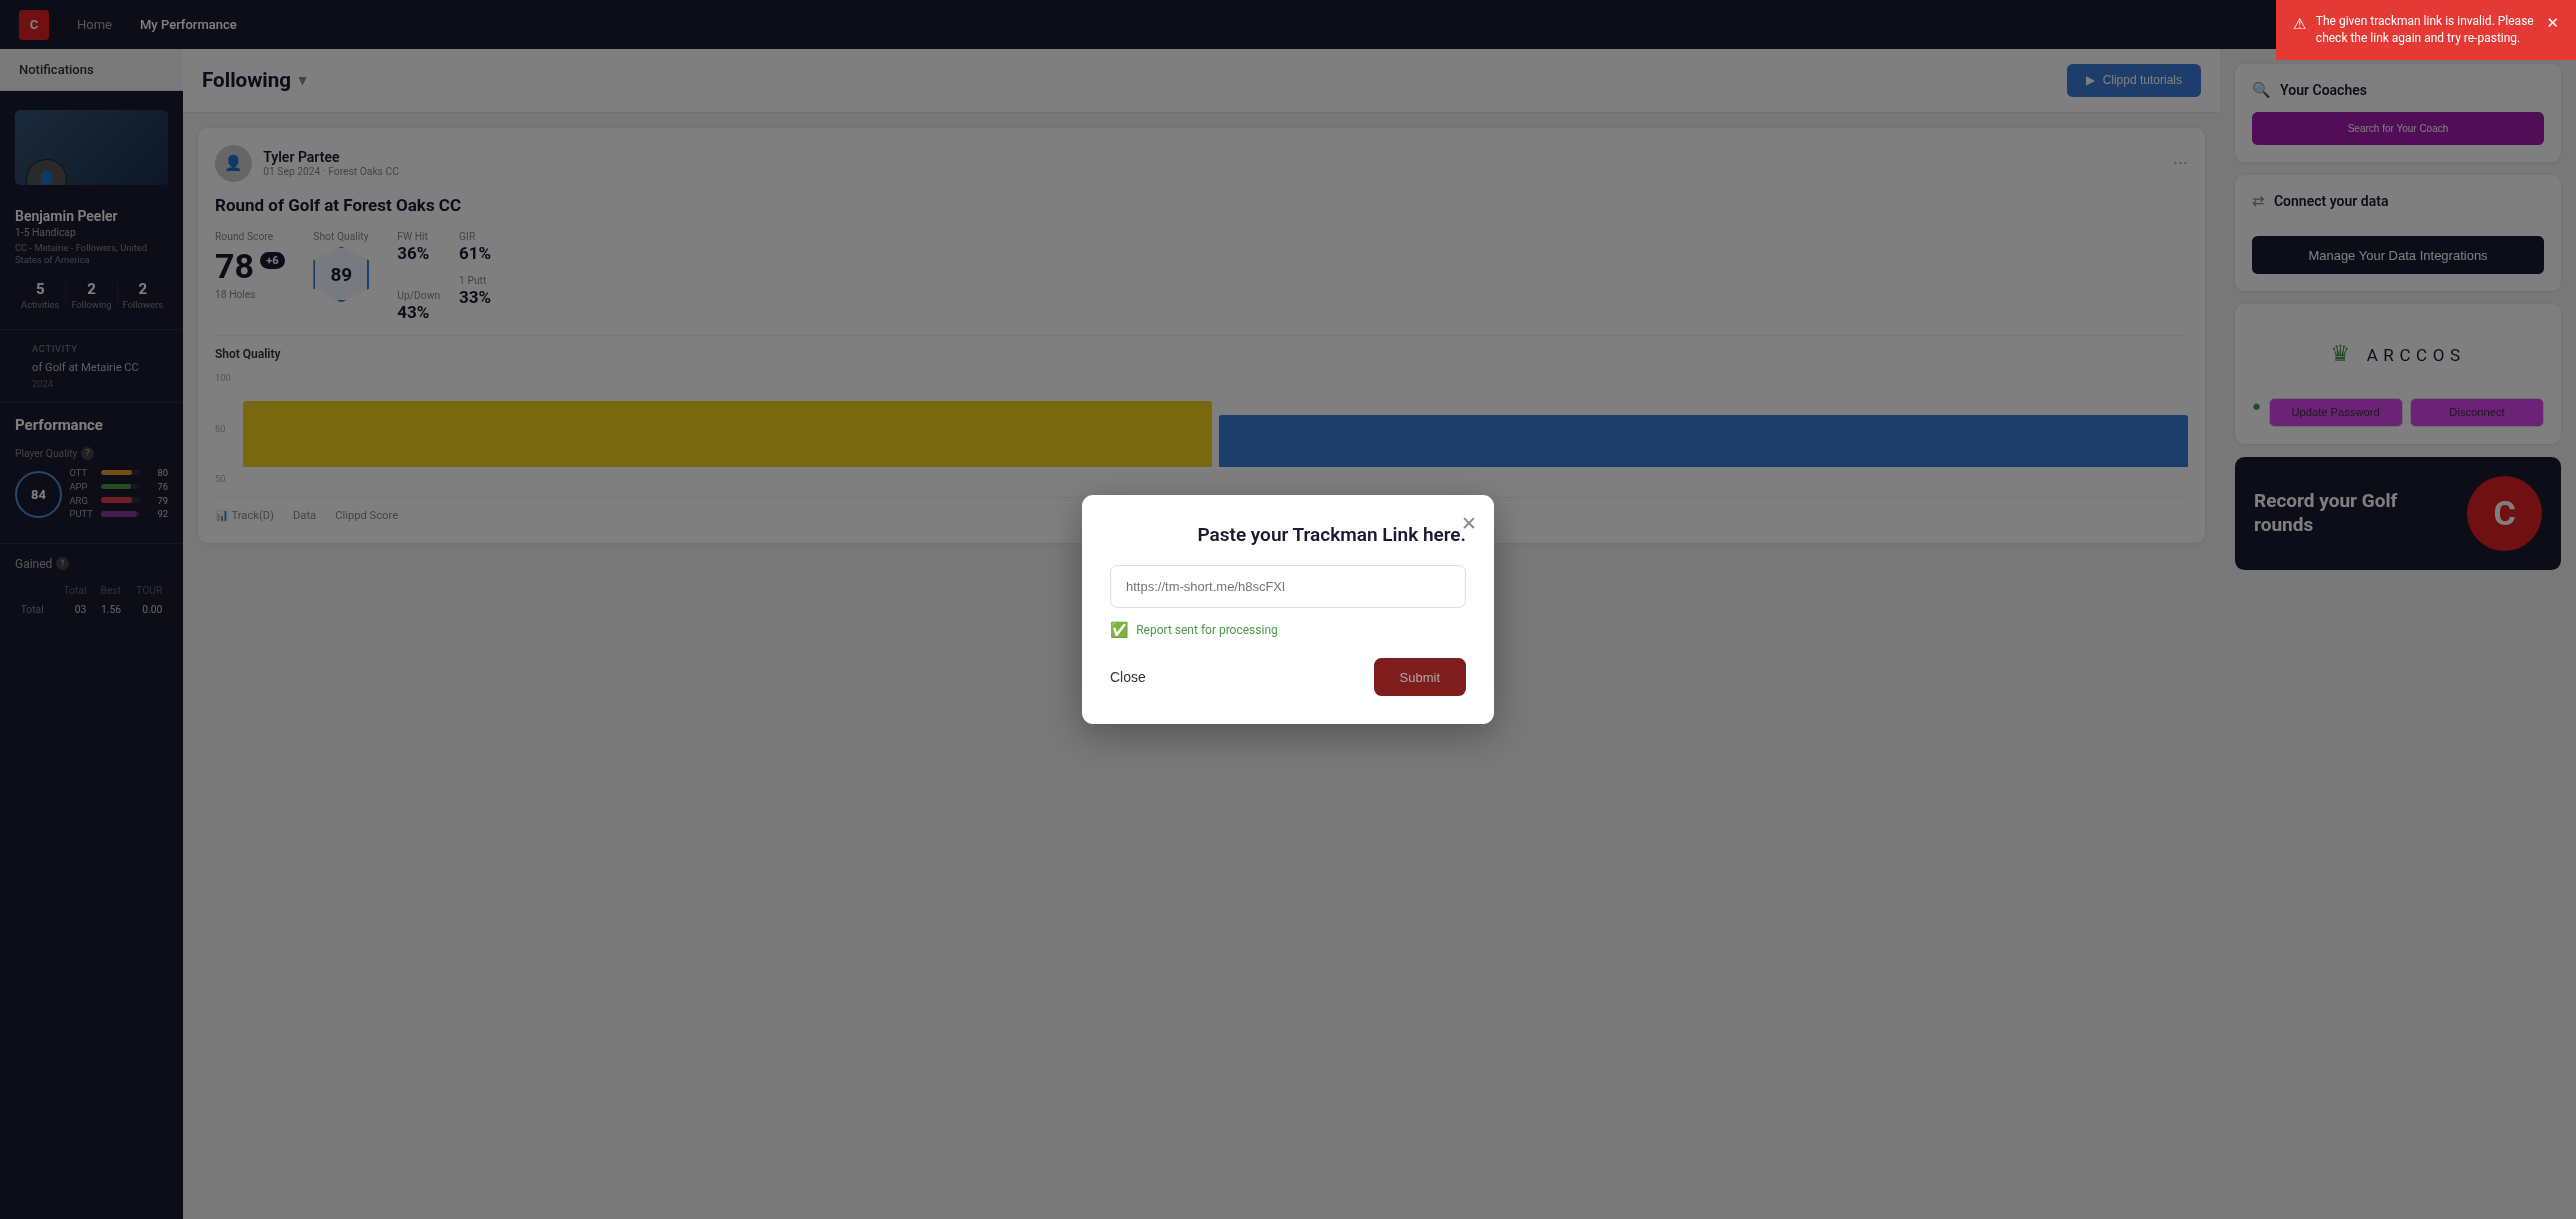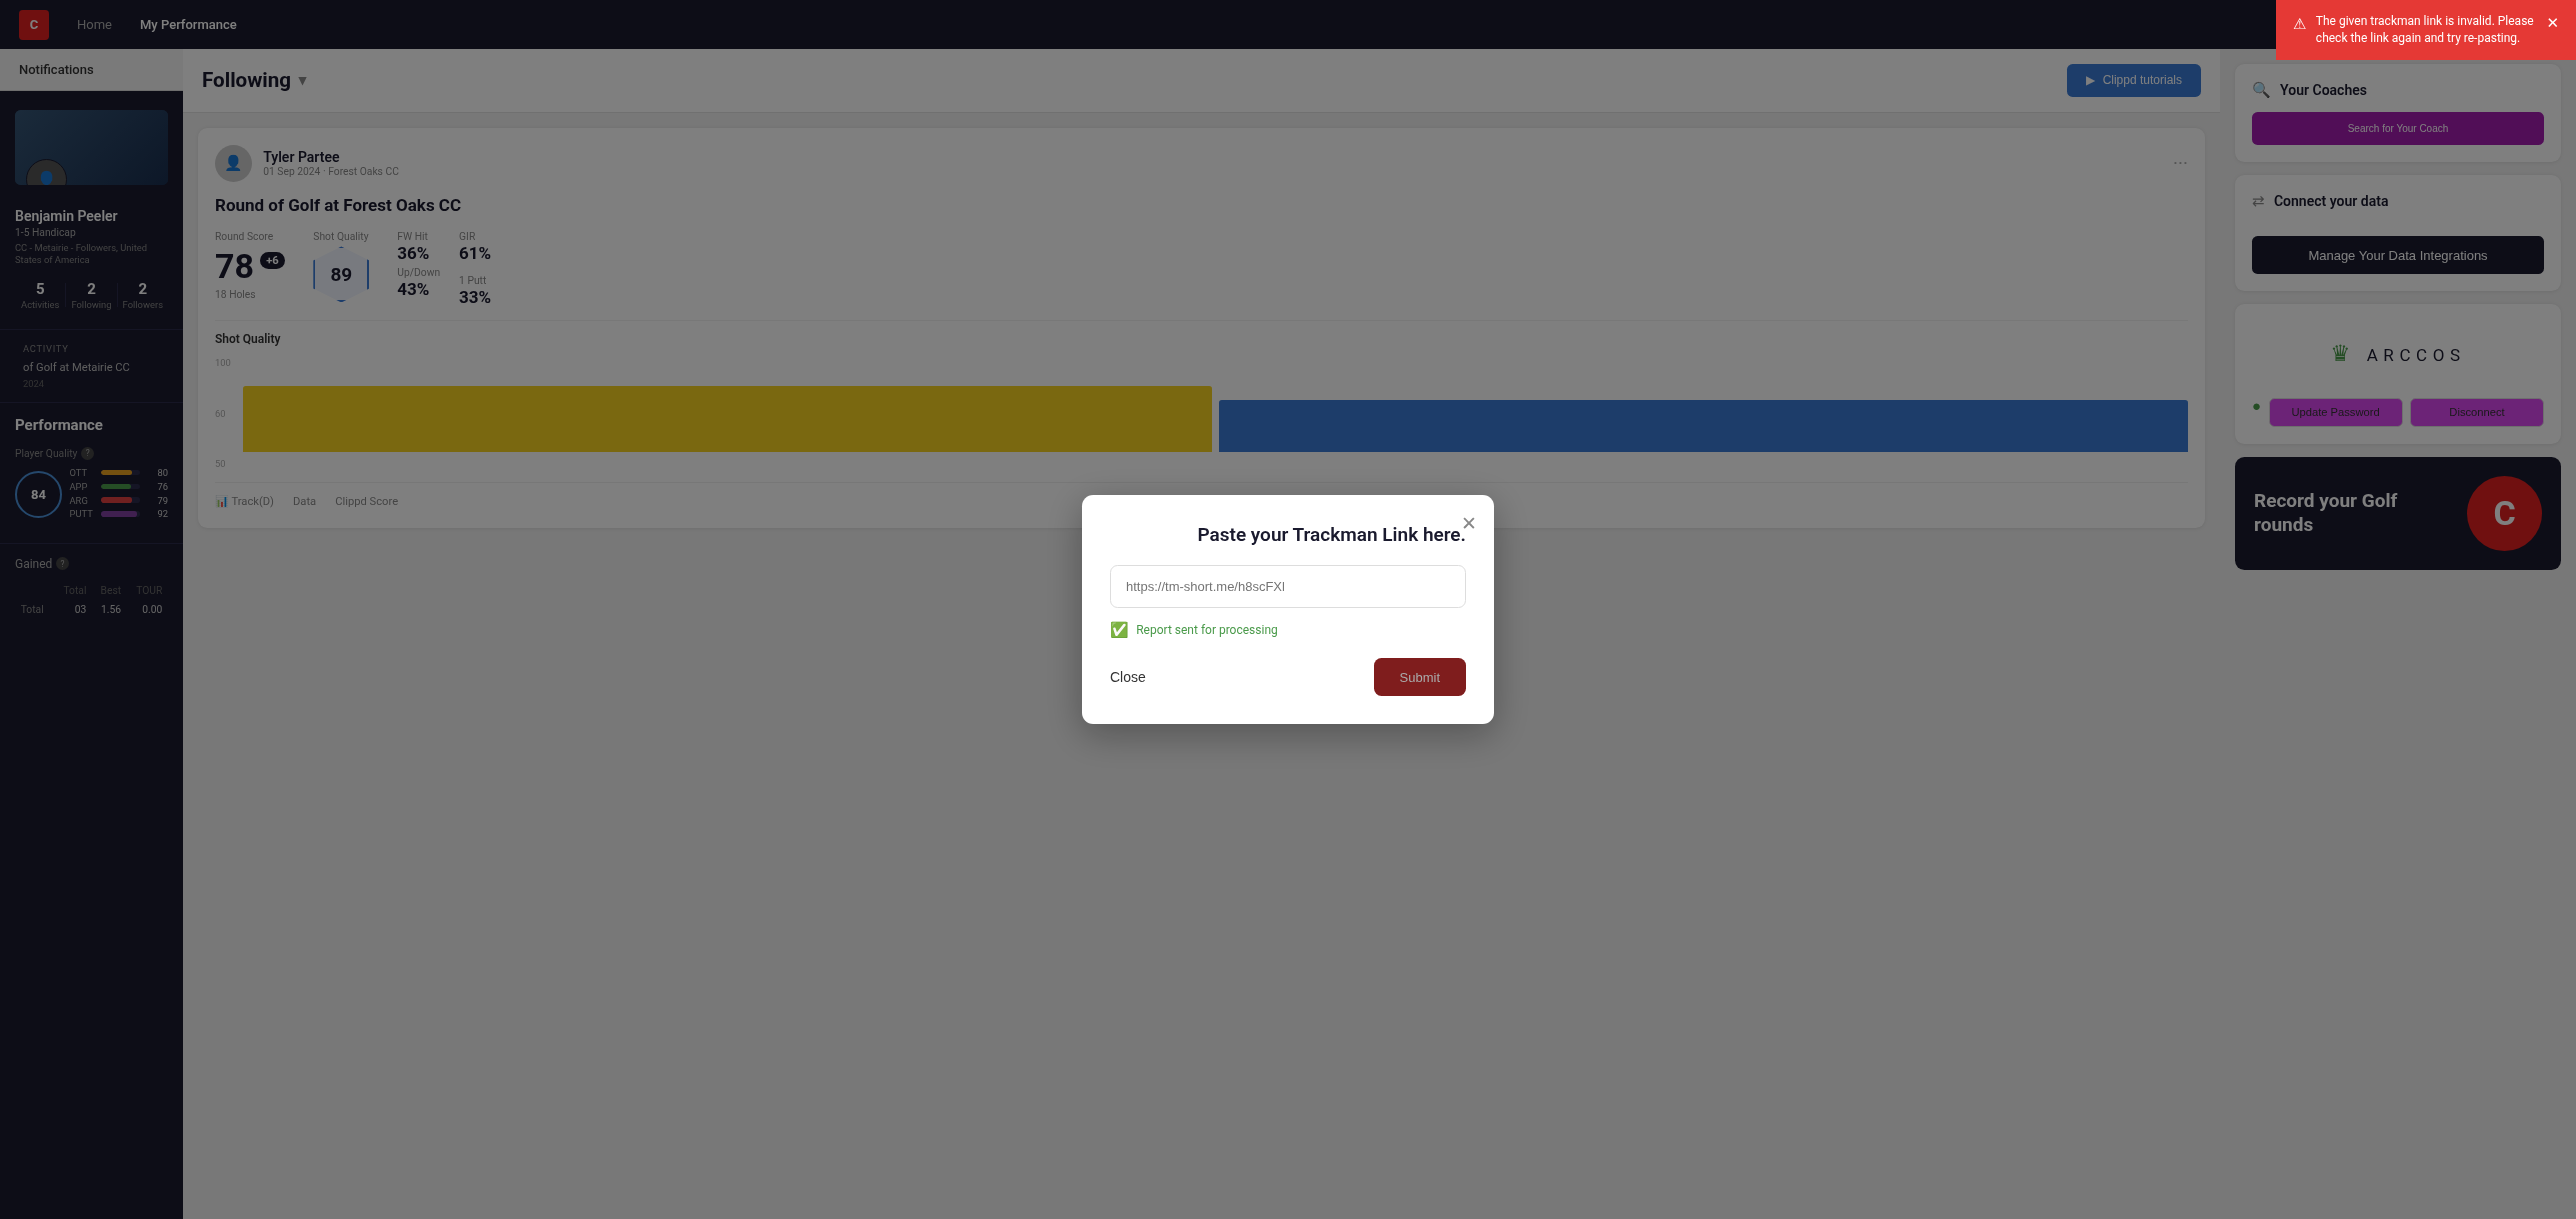--- a/index.html
+++ b/index.html
@@ -171,21 +171,21 @@
       margin-top: 1.9px;
     }
     .profile-stat-divider {
       width: 0.9px;
       background: #2a2a4a;
       margin: 3.7px 0;
     }
 
     
     .activity-section {
-      padding: 13px 23px;
+      padding: 13px 32px;
       border-bottom: 0.9px solid #2a2a4a;
     }
     .activity-label {
       font-size: 9.4px;
       color: #888;
       text-transform: uppercase;
       letter-spacing: 0.7px;
       margin-bottom: 5.6px;
     }
     .activity-item {
@@ -831,21 +831,21 @@
         </div>
 
         <div class="feed-stat-block">
           <div class="feed-stat-label">Shot Quality</div>
           <div class="feed-hexagon">
             <span>89</span>
           </div>
         </div>
 
         <div class="feed-mini-stats">
-          <div style="display:flex;flex-direction:column;gap:3px;">
+          <div style="display:flex;flex-direction:column;gap:26px;">
             <div class="feed-mini-stat">
               <div style="font-size:10.3px;color:#888;">FW Hit</div>
               <div class="feed-mini-val">36%</div>
             </div>
             <div class="feed-mini-stat">
               <div style="font-size:10.3px;color:#888;">Up/Down</div>
               <div class="feed-mini-val">43%</div>
             </div>
           </div>
           <div style="display:flex;flex-direction:column;gap:11.2px;">

